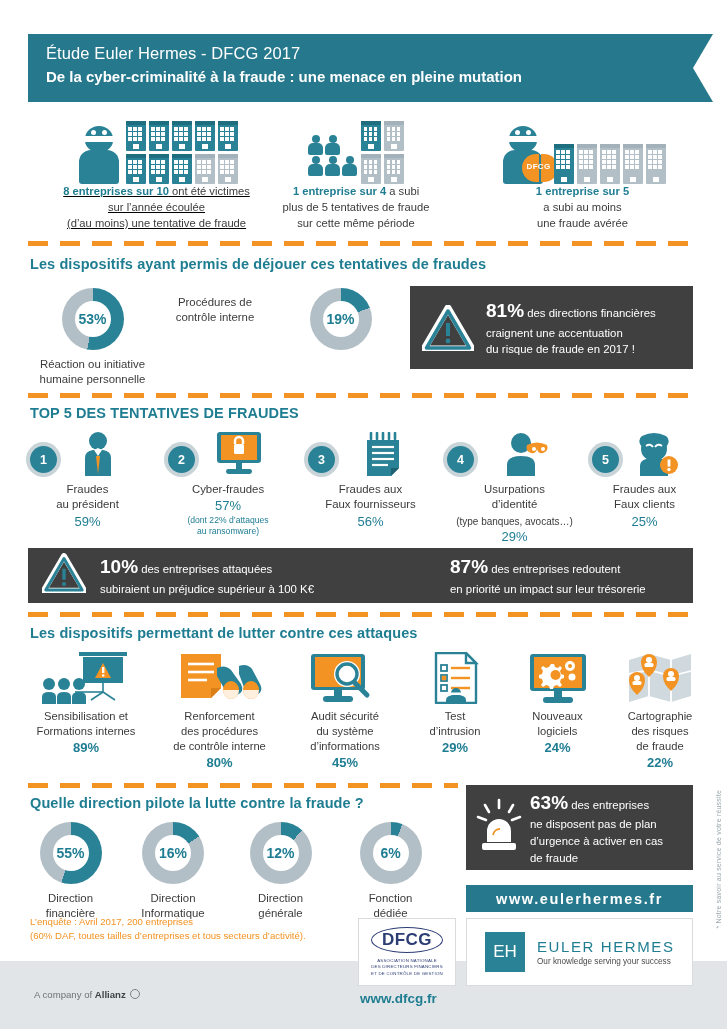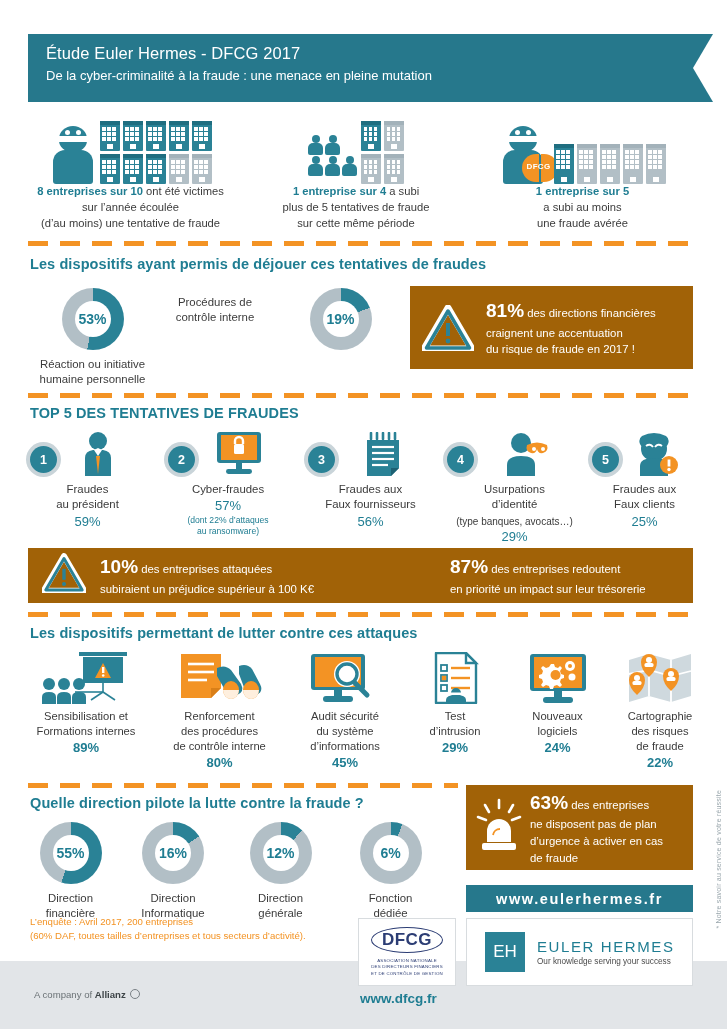--- a/index.html
+++ b/index.html
@@ -28,21 +28,21 @@
     padding: 8px 0 8px 18px;
   }
   .header::after {
     content: ""; position: absolute; right: -20px; top: 0;
     width: 0; height: 0;
     border-top: 34px solid #26788c;
     border-bottom: 34px solid #26788c;
     border-right: 20px solid transparent;
   }
   .header-line1 { font-size: 16.5px; font-weight: 400; letter-spacing: .1px; line-height: 1.45; }
-  .header-line2 { font-size: 13px; font-weight: 400; line-height: 1.5; }
+  .header-line2 { font-size: 15px; font-weight: 700; line-height: 1.5; }
 
   
   .divider {
     position: absolute; left: 28px; height: 5px; width: 665px;
     background-image: repeating-linear-gradient(to right,#f39324 0px,#f39324 20px,transparent 20px,transparent 32px);
   }
 
   
   .sec-title {
     position: absolute; color: #1f7d92;
@@ -89,21 +89,21 @@
   .pp .b { position:absolute; bottom:0; left:0; width:15px; height:19px; background:#2a8296; border-radius:5px 5px 2px 2px;}
 
   
   .donut-wrap { position:absolute; text-align:center; }
   .donut { width:62px; height:62px; border-radius:50%; position:relative; margin:0 auto; }
   .donut .hole { position:absolute; inset:13px; background:#fff; border-radius:50%; display:flex; align-items:center; justify-content:center; }
   .donut .val { color:#1f7d92; font-size:14px; font-weight:700; }
   .donut-label { margin-top:7px; font-size:11.4px; color:#3b3b3b; line-height:1.35; }
 
   
-  .callout { position:absolute; background:#a16207; }
+  .callout { position:absolute; background:#404040; }
   .callout .txt { color:#fff; font-size:11.4px; line-height:1.45; }
   .callout .big { font-size:19px; font-weight:700; }
   .warn-tri { width:52px; height:46px; position:relative; }
   .warn-tri svg { display:block; }
 
   
   .t5 { position:absolute; text-align:center; }
   .t5 .rank {
     position:absolute; left:0; top:14px; width:27px; height:27px; border-radius:50%;
     background:#2a8296; color:#fff; font-size:12.5px; font-weight:700;
@@ -146,21 +146,21 @@
 
 <div id="page">
 
   <div class="footer-band"></div>
 
   <div class="header">
     <div class="header-line1">Étude Euler Hermes - DFCG 2017</div>
     <div class="header-line2">De la cyber-criminalité à la fraude : une menace en pleine mutation</div>
   </div>
 
-  <div class="topstat" style="left:18px; top:112px; width:225px;">
+  <div class="topstat" style="left:44px; top:112px; width:225px;text-decoration:underline;">
     <div class="icon-row">
       <div class="person-teal">
         <div class="head"></div>
           <div class="band"></div>
         <div class="eye" style="left:15px;"></div>
           <div class="eye" style="left:26px;"></div>
         <div class="body"></div>
       </div>
       <div class="bld-grid">
         <div class="r">

